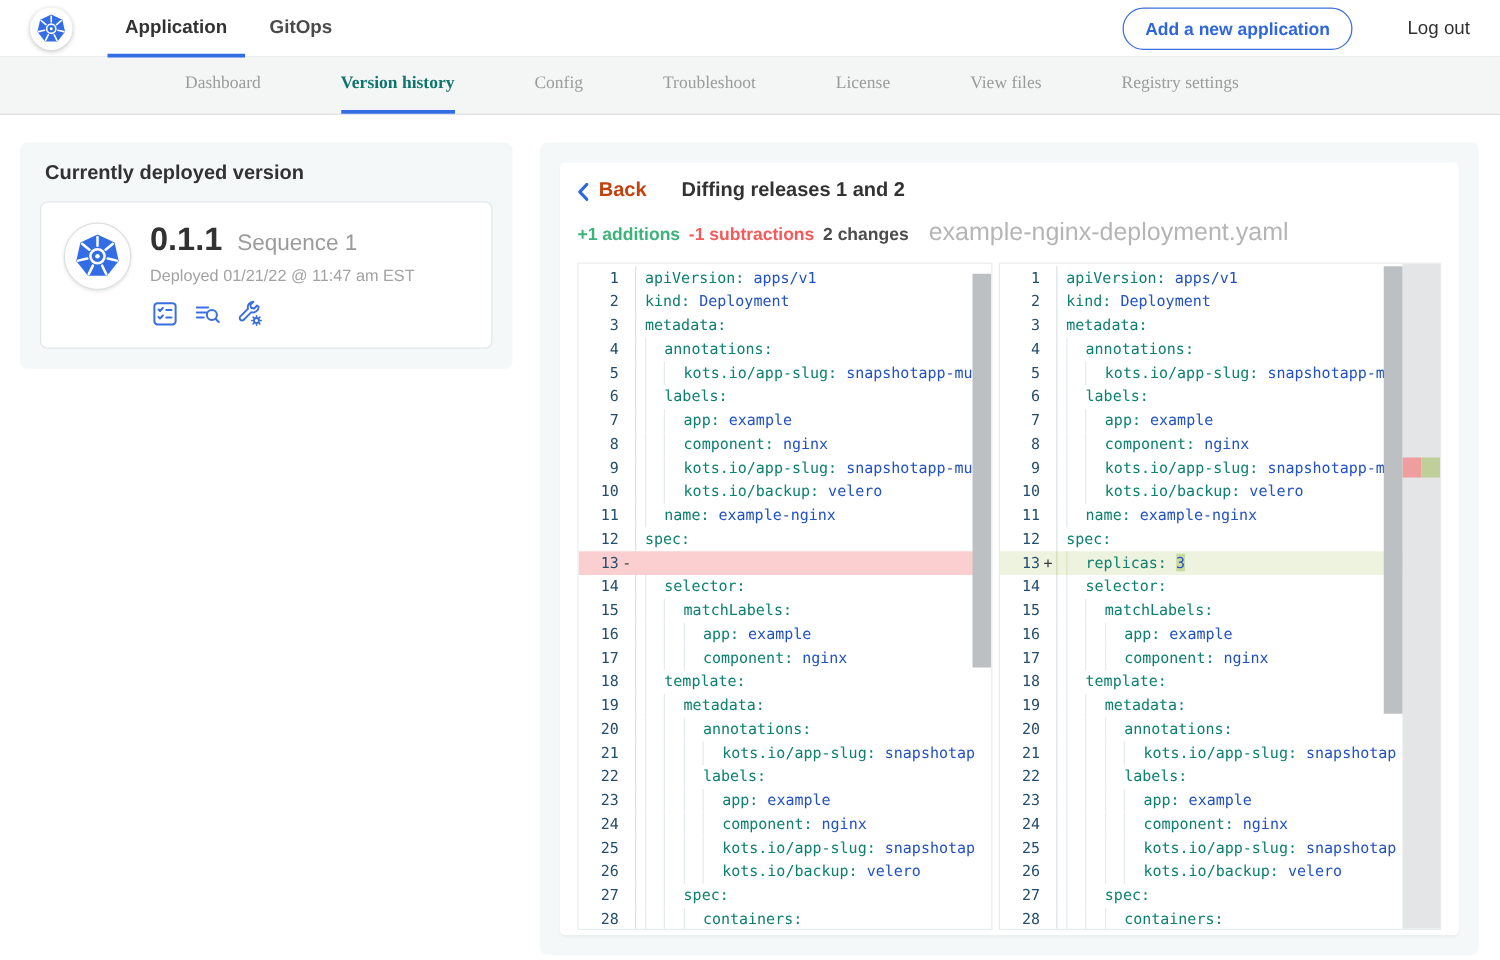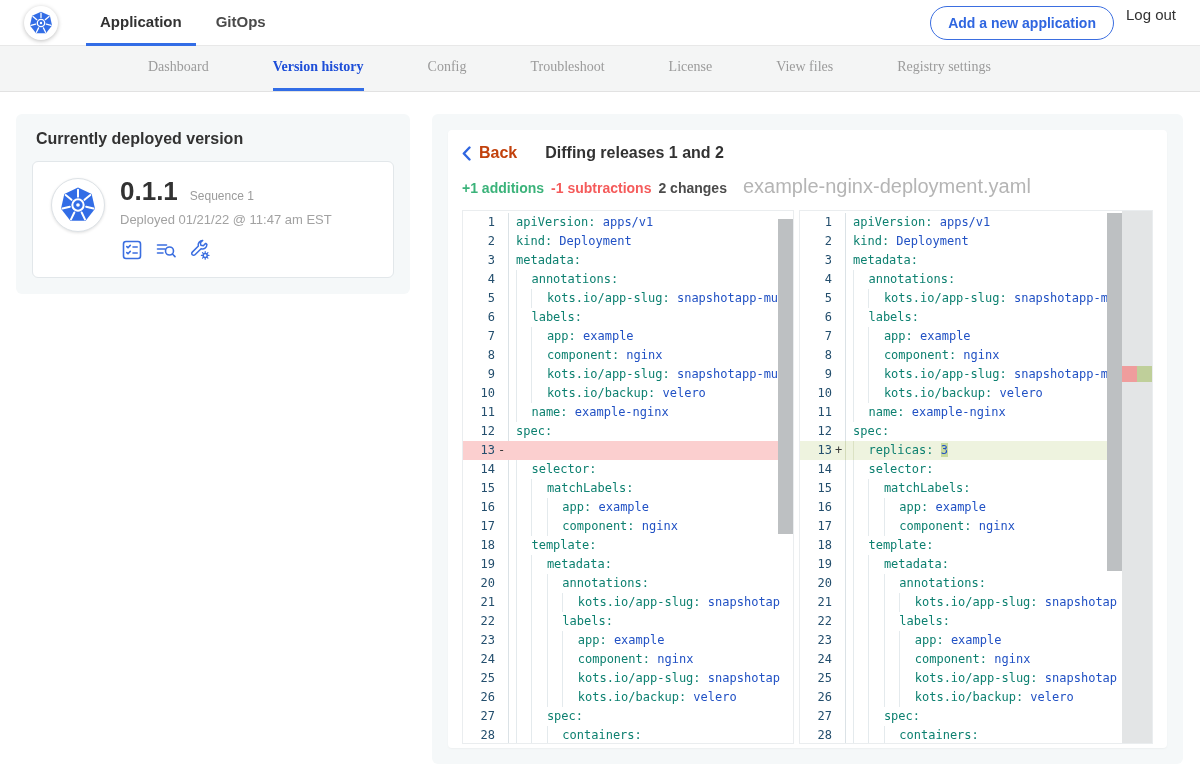--- a/index.html
+++ b/index.html
@@ -7,44 +7,44 @@
 
   
   .top-header{height:46px;display:flex;align-items:center;padding:0 24px;background:#fff;
     border-bottom:1px solid #e8e8e8;box-sizing:border-box;}
   .logo-circle{width:34px;height:34px;border-radius:50%;background:#fff;flex:none;
     box-shadow:0 1px 4px rgba(0,0,0,.25);display:flex;align-items:center;justify-content:center;margin-right:28px;}
   .header-tabs{display:flex;height:46px;text-align:right;}
   .htab{display:flex;align-items:center;height:100%;padding:0 14px;margin-right:6px;font-size:15px;
     font-weight:700;color:#4a4a4a;border-bottom:3px solid transparent;box-sizing:border-box;cursor:pointer;}
   .htab.active{color:#323232;border-bottom-color:#326de6;}
-  .header-right{margin-left:auto;display:flex;align-items:flex-start;gap:12px;}
+  .header-right{margin-left:auto;display:flex;align-items:center;gap:44px;}
   .add-btn{background:#fff;border:1px solid #3b6ee0;color:#2f66e0;font-weight:700;font-size:14px;
     padding:8px 17px;border-radius:18px;cursor:pointer;font-family:inherit;}
   .logout{font-size:15px;font-weight:500;color:#323232;cursor:pointer;}
 
   
   .subnav{height:46px;background:#f4f5f5;border-bottom:1px solid #e2e2e2;display:flex;
     align-items:stretch;padding-left:148px;gap:64px;box-sizing:border-box;font-family:Liberation Serif, serif;}
   .stab{display:flex;align-items:center;font-size:14px;font-weight:500;color:#9b9b9b;
     border-bottom:3px solid transparent;box-sizing:border-box;cursor:pointer;}
-  .stab.active{color:#1d4ed8;font-weight:700;border-bottom-color:#326de6;}
+  .stab.active{color:#0f766e;font-weight:700;border-bottom-color:#326de6;}
 
   
   .content{display:flex;align-items:flex-start;gap:22px;padding:22px 17px 0 16px;}
 
   
   .left-card{width:394px;flex:none;background:#f5f8f9;border-radius:6px;padding:14px 16px 16px;box-sizing:border-box;}
   .left-card-title{font-size:16px;font-weight:700;color:#323232;margin:2px 0 13px 4px;}
   .version-card{background:#fff;border:1px solid #e2e7ea;border-radius:6px;padding:16px 18px 15px;display:flex;gap:15px;}
   .k8s-badge{width:54px;height:54px;border-radius:50%;background:#fff;flex:none;border:1px solid #dde2e6;
     box-shadow:0 1px 3px rgba(0,0,0,.12);display:flex;align-items:center;justify-content:center;box-sizing:border-box;}
   .vrow{display:flex;align-items:baseline;gap:12px;}
   .vnum{font-size:26px;font-weight:700;color:#323232;line-height:1;text-align:center;}
-  .vseq{font-size:12px;color:#9b9b9b;}
+  .vseq{font-size:18px;color:#9b9b9b;}
   .vdate{font-size:13px;color:#a2a2a2;margin-top:8px;}
   .vicons{display:flex;gap:10px;margin-top:11px;}
   .icon-btn{background:none;border:none;padding:0;cursor:pointer;line-height:0;}
 
   
   .diff-panel{flex:1;background:#f5f8f9;border-radius:6px;padding:16px;box-sizing:border-box;}
   .diff-card{background:#fff;border-radius:4px;padding:14px 14px 4px;box-shadow:0 1px 2px rgba(0,0,0,.04);}
   .diff-head{display:flex;align-items:center;gap:28px;margin-bottom:13px;}
   .back-link{display:flex;align-items:center;gap:8px;color:#c2410c;font-size:16px;font-weight:700;cursor:pointer;}
   .diff-title{font-size:16px;font-weight:700;color:#323232;}

